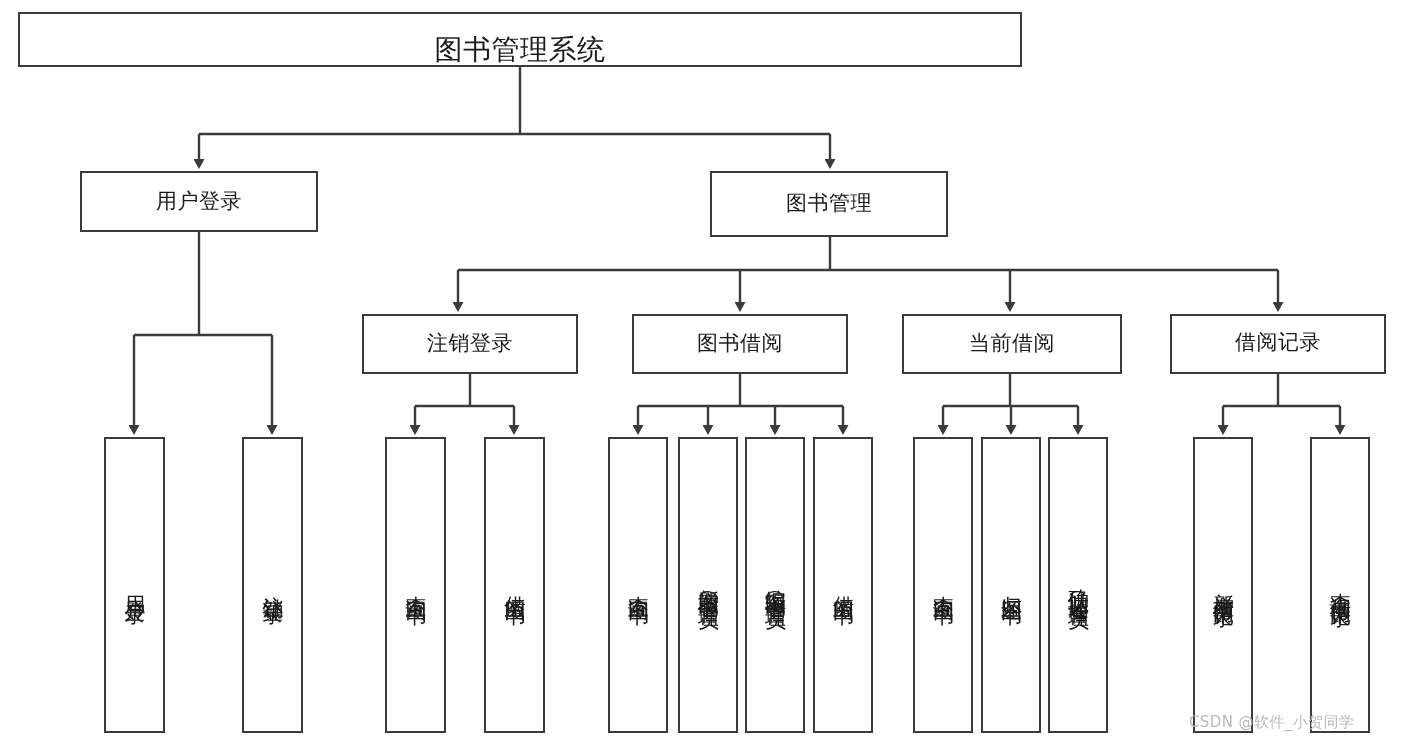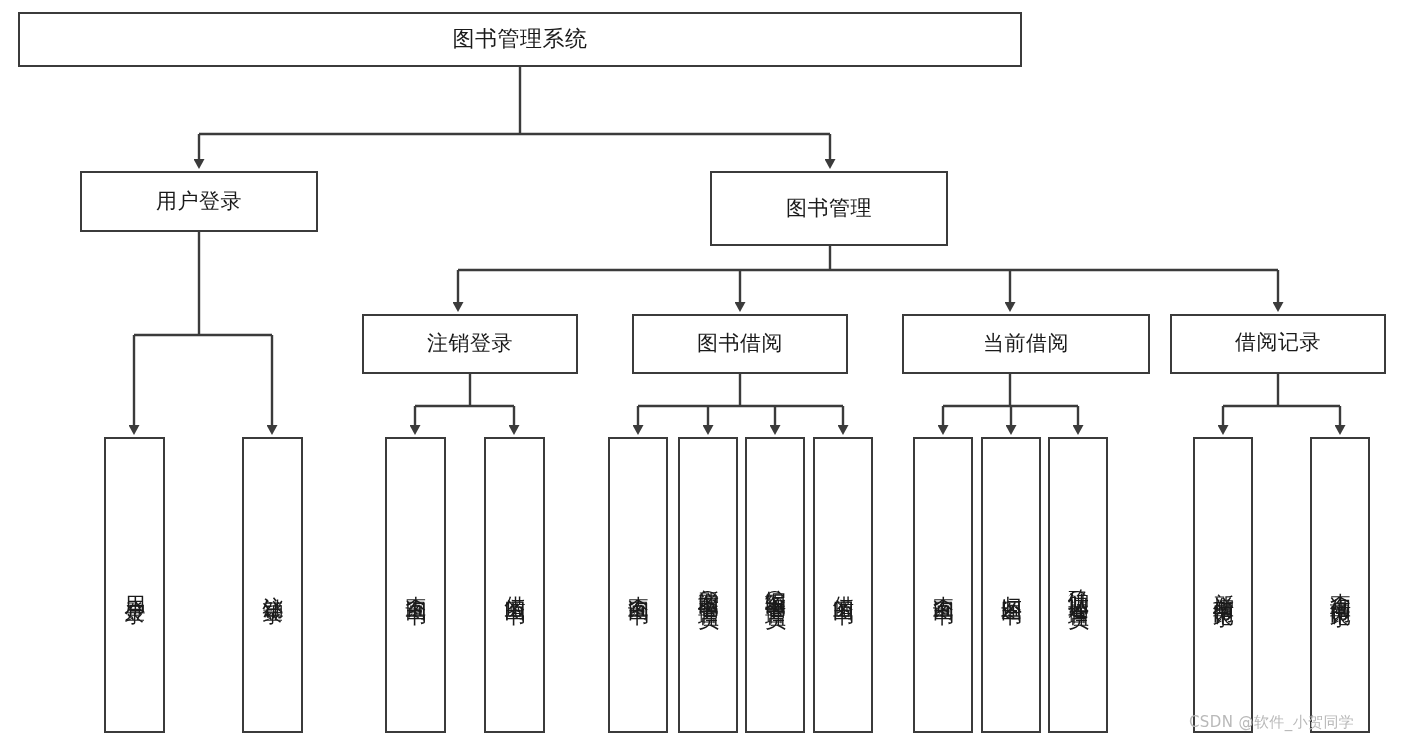--- a/index.html
+++ b/index.html
@@ -45,21 +45,22 @@
     font-size: 21px;
   }
   .node.v .vtext {
     writing-mode: vertical-rl;
     text-orientation: upright;
     letter-spacing: 3px;
     white-space: nowrap;
     line-height: 1;
   }
   .node.root {
-    font-size: 22px;
+    font-size: 28px;
+    align-items: flex-end;
   }
   .watermark {
     position: absolute;
     left: 1189px;
     top: 713px;
     font-size: 15px;
     color: #b9b9b9;
     white-space: nowrap;
     letter-spacing: 0.4px;
   }
@@ -119,31 +120,31 @@
     </g>
   </svg>
 
   <div class="node h root" style="left: 18px; top: 12px; width: 1004px; height: 55px; border-color: rgb(59, 59, 59); background: rgb(255, 255, 255); color: rgb(26, 26, 26);">
     <span>图书管理系统</span>
   </div>
 
   <div class="node h" style="left: 80px; top: 171px; width: 238px; height: 61px; border-color: rgb(59, 59, 59); background: rgb(255, 255, 255); color: rgb(26, 26, 26);">
     <span>用户登录</span>
   </div>
-  <div class="node h" style="left: 710px; top: 171px; width: 238px; height: 75px; border-color: rgb(59, 59, 59); background: rgb(255, 255, 255); color: rgb(26, 26, 26);">
+  <div class="node h" style="left: 710px; top: 171px; width: 238px; height: 66px; border-color: rgb(59, 59, 59); background: rgb(255, 255, 255); color: rgb(26, 26, 26);">
     <span>图书管理</span>
   </div>
 
   <div class="node h" style="left: 362px; top: 314px; width: 216px; height: 60px; border-color: rgb(59, 59, 59); background: rgb(255, 255, 255); color: rgb(26, 26, 26);">
     <span>注销登录</span>
   </div>
   <div class="node h" style="left: 632px; top: 314px; width: 216px; height: 60px; border-color: rgb(59, 59, 59); background: rgb(255, 255, 255); color: rgb(26, 26, 26); font-family: Liberation Serif, serif;">
     <span>图书借阅</span>
   </div>
-  <div class="node h" style="left: 902px; top: 314px; width: 248px; height: 60px; border-color: rgb(59, 59, 59); background: rgb(255, 255, 255); color: rgb(26, 26, 26);">
+  <div class="node h" style="left: 902px; top: 314px; width: 220px; height: 60px; border-color: rgb(59, 59, 59); background: rgb(255, 255, 255); color: rgb(26, 26, 26);">
     <span>当前借阅</span>
   </div>
   <div class="node h" style="left: 1170px; top: 314px; width: 216px; height: 60px; border-color: rgb(59, 59, 59); background: rgb(255, 255, 255); color: rgb(26, 26, 26); font-family: Liberation Mono, monospace;">
     <span>借阅记录</span>
   </div>
 
   <div class="node v" style="left: 104px; top: 437px; width: 61px; height: 296px; border-color: rgb(59, 59, 59); background: rgb(255, 255, 255); color: rgb(26, 26, 26);">
     <span class="vtext">用户登录</span>
   </div>
   <div class="node v" style="left: 242px; top: 437px; width: 61px; height: 296px; border-color: rgb(59, 59, 59); background: rgb(255, 255, 255); color: rgb(26, 26, 26);">

